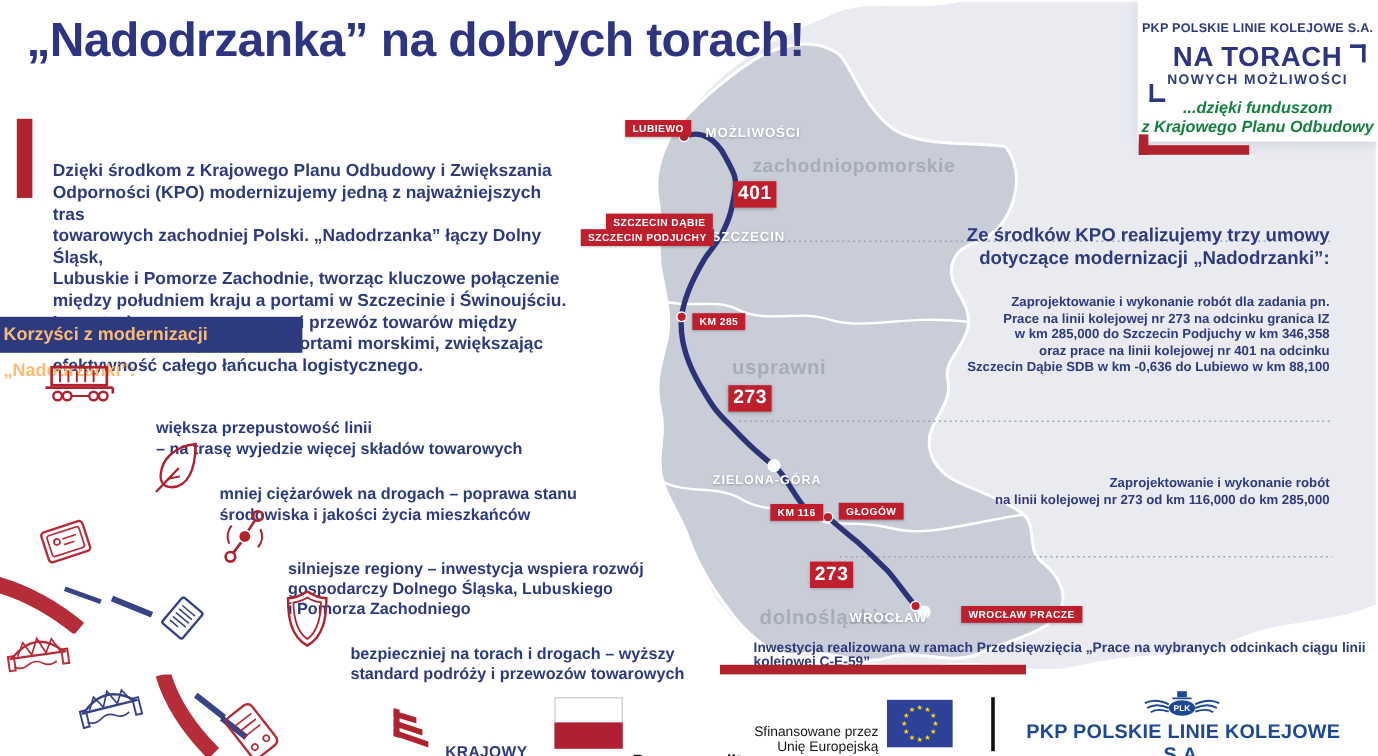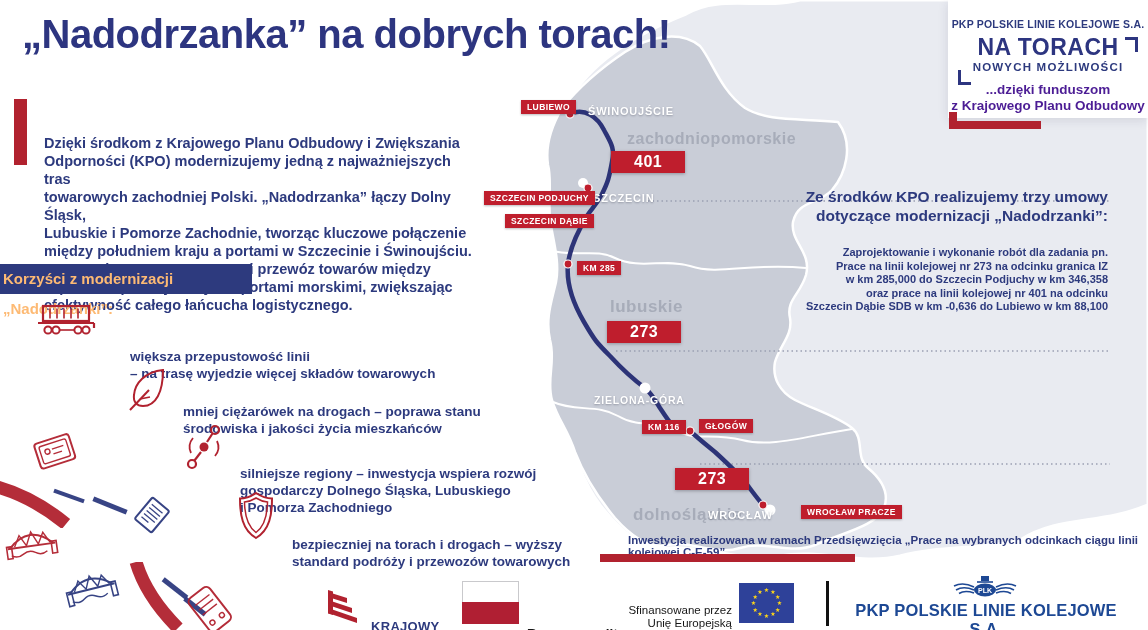--- a/index.html
+++ b/index.html
@@ -22,38 +22,38 @@
   .benefit-text{font-size:13.5px;line-height:17px;font-weight:700;color:#2d3a7e;z-index:3;}
   .bicon{z-index:3;}
 
   
   .region-label{color:#a7acb9;font-weight:700;letter-spacing:0.5px;z-index:2;}
   .city-label{color:#fff;font-weight:700;font-size:11px;letter-spacing:0.8px;z-index:2;
         text-shadow:0 1px 2px rgba(80,85,100,0.45);}
   .badge{background:#bf1e2d;color:#fff;font-weight:700;font-size:8.5px;letter-spacing:0.4px;
         padding:2px 6px;z-index:2;box-shadow:0 1px 2px rgba(60,60,70,0.35);white-space:nowrap;}
   .badge-big{background:#bf1e2d;color:#fff;font-weight:800;font-size:16px;letter-spacing:0.5px;
-        padding:2px 23px;z-index:2;box-shadow:0 1px 3px rgba(60,60,70,0.4);}
+        padding:2px 4px;z-index:2;box-shadow:0 1px 3px rgba(60,60,70,0.4);}
 
   
   .rp-heading{right:40px;top:150px;text-align:right;font-size:15.5px;font-weight:800;color:#2d3a7e;line-height:19px;z-index:3;}
   .contract{right:40px;text-align:right;font-size:11px;font-weight:700;color:#2d3a7e;line-height:13.5px;z-index:3;}
   .note{left:628px;top:534px;font-size:11.5px;font-weight:700;color:#2d3a7e;z-index:3;}
   .note-bar{left:600px;top:554px;width:255px;height:8px;background:#b1222f;z-index:3;}
 
   
   .brand-box{left:948px;top:0;width:200px;height:118px;background:#fff;z-index:4;
         box-shadow:0 2px 10px rgba(40,45,70,0.12);text-align:center;}
   .brand-company{margin-top:18px;font-size:10.5px;font-weight:700;color:#2d3a7e;letter-spacing:0.2px;}
   .slogan-wrap{position:relative;display:inline-block;margin-top:4px;}
   .slogan-main{font-size:23px;font-weight:800;color:#2d3580;letter-spacing:0.5px;}
   .br-tr{position:absolute;right:-15px;top:3px;width:10px;height:12px;border-top:3px solid #2d3580;border-right:3px solid #2d3580;}
   .br-bl{position:absolute;left:-15px;bottom:-12px;width:10px;height:12px;border-bottom:3px solid #2d3580;border-left:3px solid #2d3580;}
   .slogan-sub{font-size:11.5px;font-weight:600;color:#2d3a7e;letter-spacing:1.2px;margin-top:0px;}
-  .funding{margin-top:7px;font-size:13.5px;font-weight:800;color:#4c1d95;line-height:16px;}
+  .funding{margin-top:7px;font-size:13.5px;font-weight:800;color:#15803d;line-height:16px;font-style:italic;}
   .red-hook-v{left:949px;top:112px;width:8px;height:17px;background:#b1222f;z-index:4;}
   .red-hook-h{left:949px;top:121px;width:92px;height:8px;background:#b1222f;z-index:4;}
 
   
   .kpo-text{left:371px;top:583px;font-size:13px;font-weight:700;color:#2d3a7e;line-height:14.5px;letter-spacing:0.3px;z-index:3;}
   .pl-flag{left:462px;top:581px;width:57px;height:43px;z-index:3;}
   .pl-flag .w{width:55px;height:20px;background:#fff;border:1px solid #c9c9cc;border-bottom:none;}
   .pl-flag .r{width:57px;height:22px;background:#b01f33;}
   .rp-text{left:527px;top:589px;font-size:13.5px;font-weight:700;color:#161616;line-height:16px;z-index:3;}
   .eu-text{left:588px;top:585px;width:144px;text-align:right;font-size:11.5px;color:#161616;line-height:13px;z-index:3;margin-top:19px;}
@@ -200,46 +200,48 @@
 i Pomorza Zachodniego</div>
 
   <svg class="abs bicon" style="left:237px;top:491px;" width="38" height="50" viewBox="0 0 38 50">
     <path d="M19,2 C25,6 31,7.5 35,7.5 C35,23 33,39 19,47 C5,39 3,23 3,7.5 C7,7.5 13,6 19,2 Z" fill="none" stroke="#b1222f" stroke-width="2"></path>
     <path d="M19,7 C23,9.5 27,10.8 30.5,11 C30.3,23 28,35 19,41.5 C10,35 7.7,23 7.5,11 C11,10.8 15,9.5 19,7 Z" fill="none" stroke="#b1222f" stroke-width="1.5"></path>
   </svg>
   <div class="abs benefit-text ml" style="left:292px;top:499px;">bezpieczniej na torach i drogach – wyższy
 standard podróży i przewozów towarowych</div>
 
   <div class="abs region-label" style="left:627px;top:130px;font-size:16px;">zachodniopomorskie</div>
-  <div class="abs region-label" style="left:610px;top:297px;font-size:17px;">lubuskie</div>
+  <div class="abs region-label" style="left:610px;top:297px;font-size:17px;">usprawni</div>
   <div class="abs region-label" style="left:633px;top:490px;font-size:17px;margin-top:15px;">dolnośląskie</div>
 
-  <div class="abs city-label" style="left:588px;top:105px;">ŚWINOUJŚCIE</div>
+  <div class="abs city-label" style="left:588px;top:105px;">MOŻLIWOŚCI</div>
   <div class="abs city-label" style="left:593px;top:192px;">SZCZECIN</div>
   <div class="abs city-label" style="left:594px;top:394px;font-size:10.5px;">ZIELONA-GÓRA</div>
   <div class="abs city-label" style="left:708px;top:509px;">WROCŁAW</div>
 
   <div class="abs badge" style="left:521px;top:100px;">LUBIEWO</div>
-  <div class="abs badge" style="left:505px;top:178px;margin-top:36px;">SZCZECIN DĄBIE</div>
+  <div class="abs badge" style="left:505px;top:178px;">SZCZECIN DĄBIE</div>
   <div class="abs badge" style="left:484px;top:191px;">SZCZECIN PODJUCHY</div>
   <div class="abs badge" style="left:577px;top:261px;">KM 285</div>
   <div class="abs badge-big" style="left:611px;top:151px;">401</div>
   <div class="abs badge-big" style="left:607px;top:321px;">273</div>
   <div class="abs badge" style="left:628px;top:420px;margin-left:14px;">KM 116</div>
   <div class="abs badge" style="left:699px;top:419px;">GŁOGÓW</div>
   <div class="abs badge-big" style="left:675px;top:468px;">273</div>
   <div class="abs badge" style="left:777px;top:505px;margin-left:24px;">WROCŁAW PRACZE</div>
 
   <div class="abs rp-heading ml">Ze środków KPO realizujemy trzy umowy
 dotyczące modernizacji „Nadodrzanki”:</div>
   <div class="abs contract ml" style="top:209px;text-align:right;">Zaprojektowanie i wykonanie robót dla zadania pn.
 Prace na linii kolejowej nr 273 na odcinku granica IZ
 w km 285,000 do Szczecin Podjuchy w km 346,358
 oraz prace na linii kolejowej nr 401 na odcinku
 Szczecin Dąbie SDB w km -0,636 do Lubiewo w km 88,100</div>
+  <div class="abs contract ml" style="top:360px;">Zaprojektowanie i wykonanie robót
+na linii kolejowej nr 273 od km 116,000 do km 285,000</div>
 
   <div class="abs note">Inwestycja realizowana w ramach Przedsięwzięcia „Prace na wybranych odcinkach ciągu linii kolejowej C-E-59”</div>
   <div class="abs note-bar"></div>
 
   <div class="abs brand-box">
     <div class="brand-company">PKP POLSKIE LINIE KOLEJOWE S.A.</div>
     <div class="slogan-wrap">
       <div class="slogan-main">NA TORACH</div>
       <span class="br-tr"></span>
       <span class="br-bl"></span>

